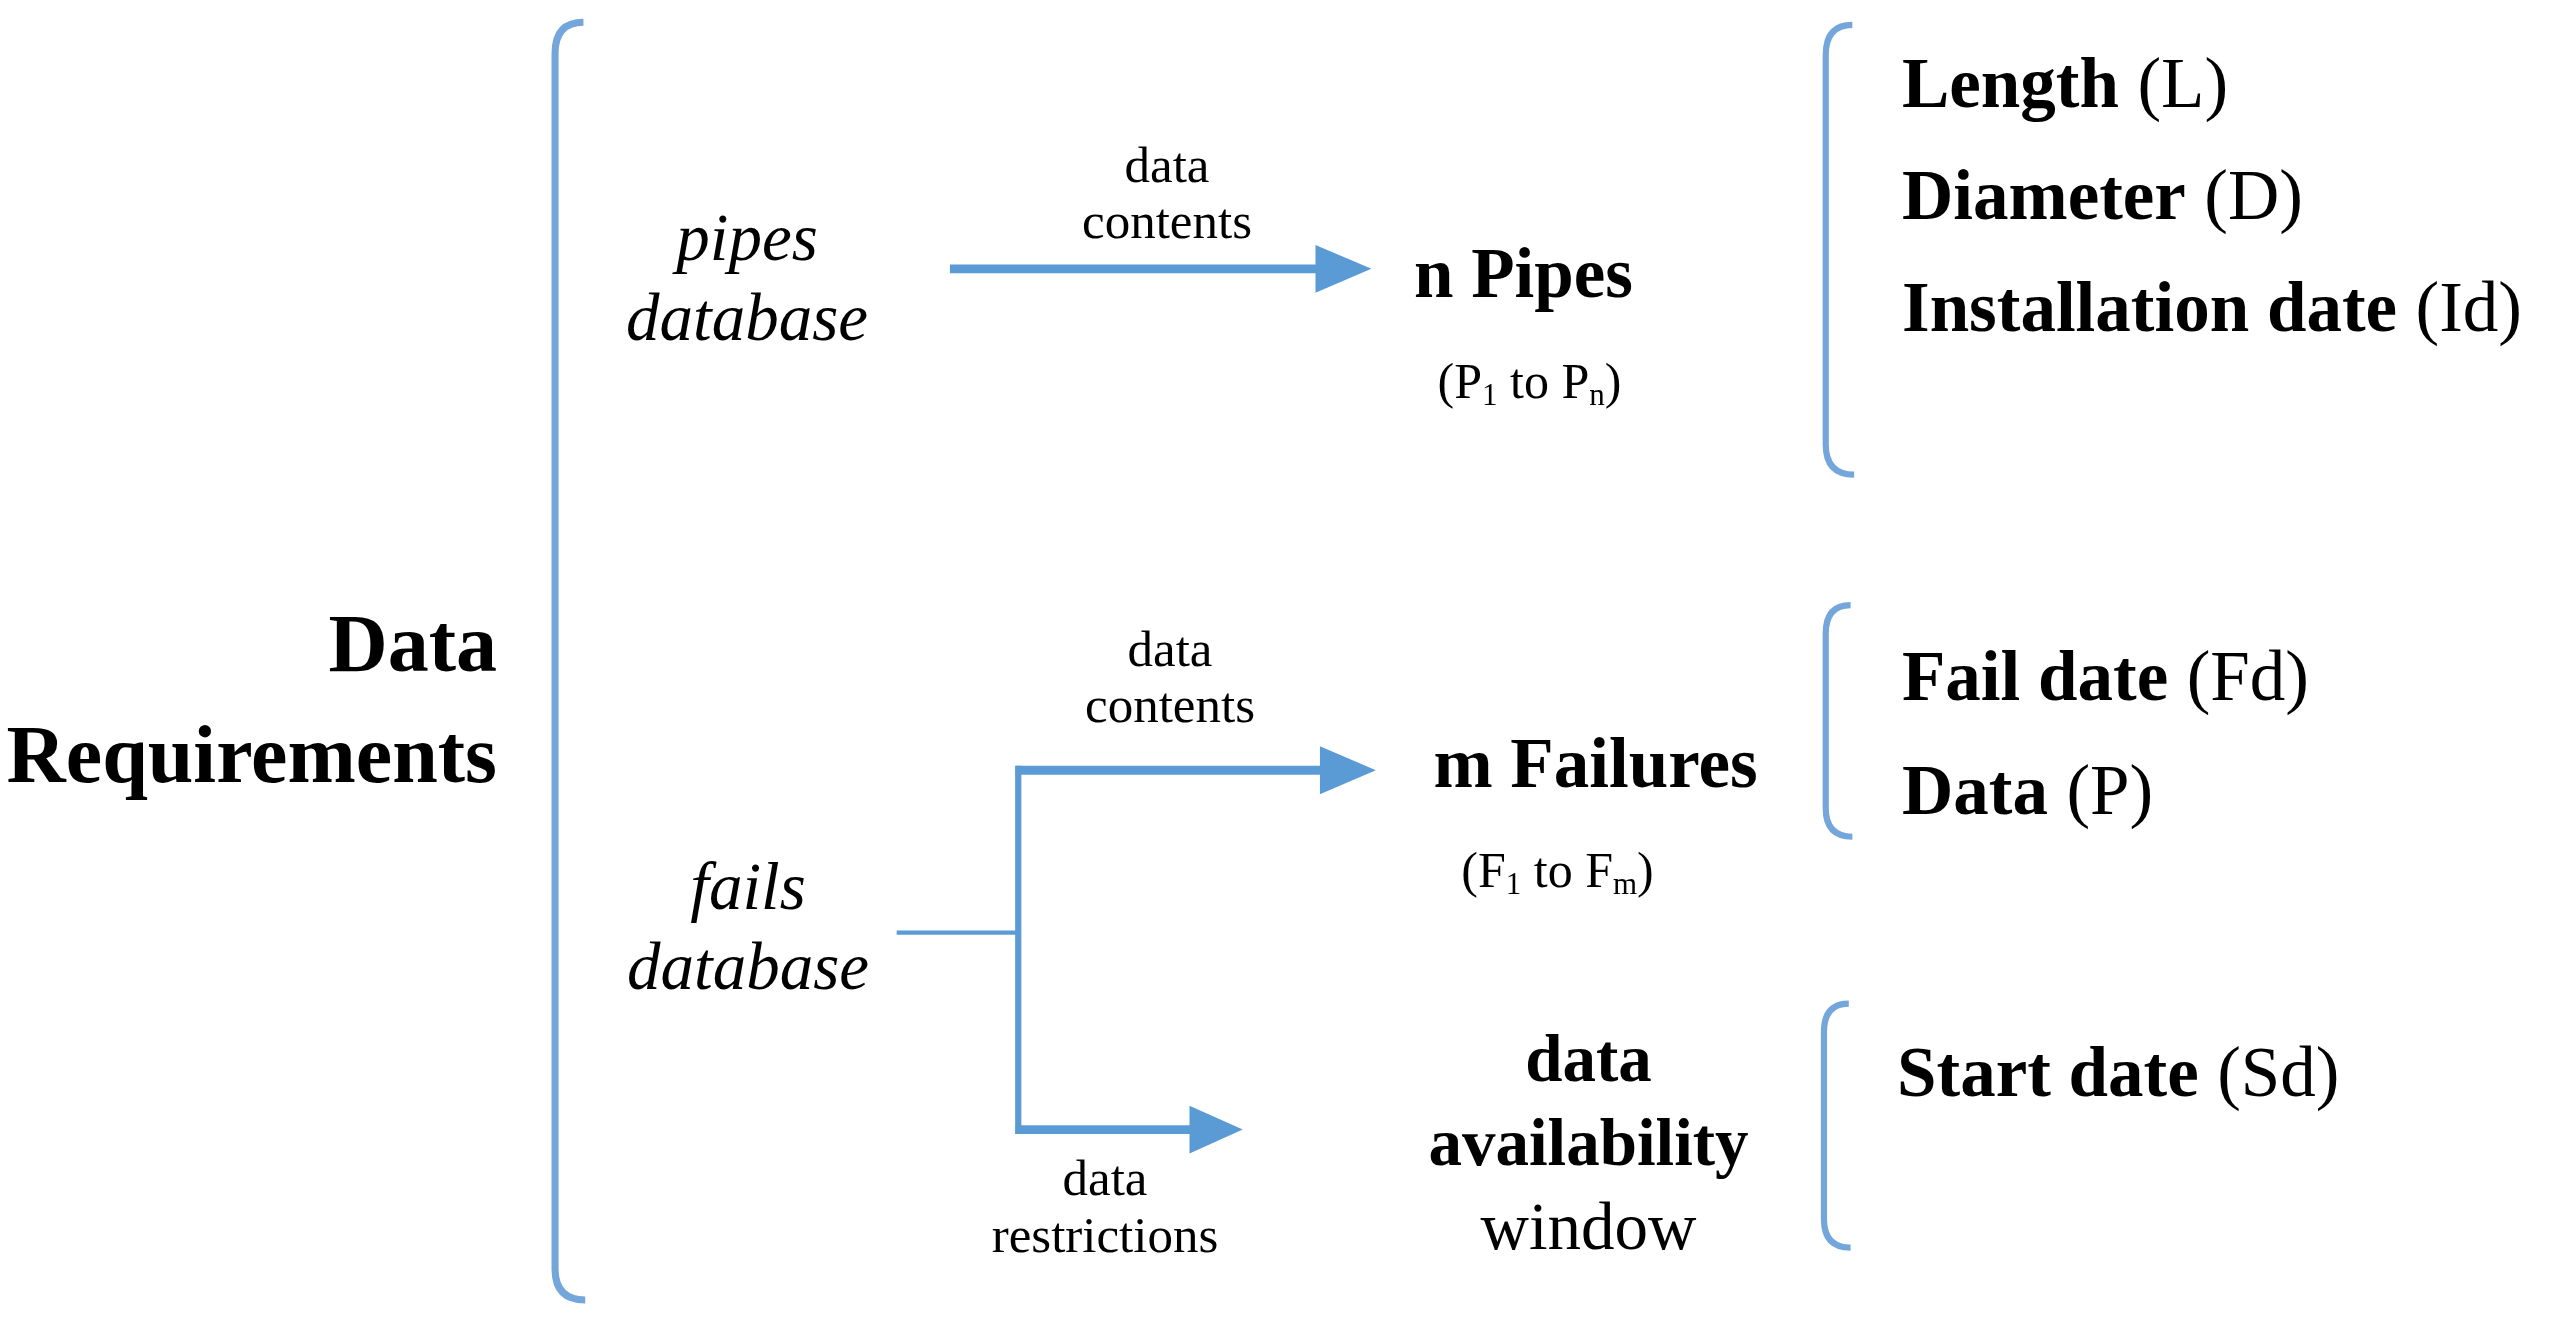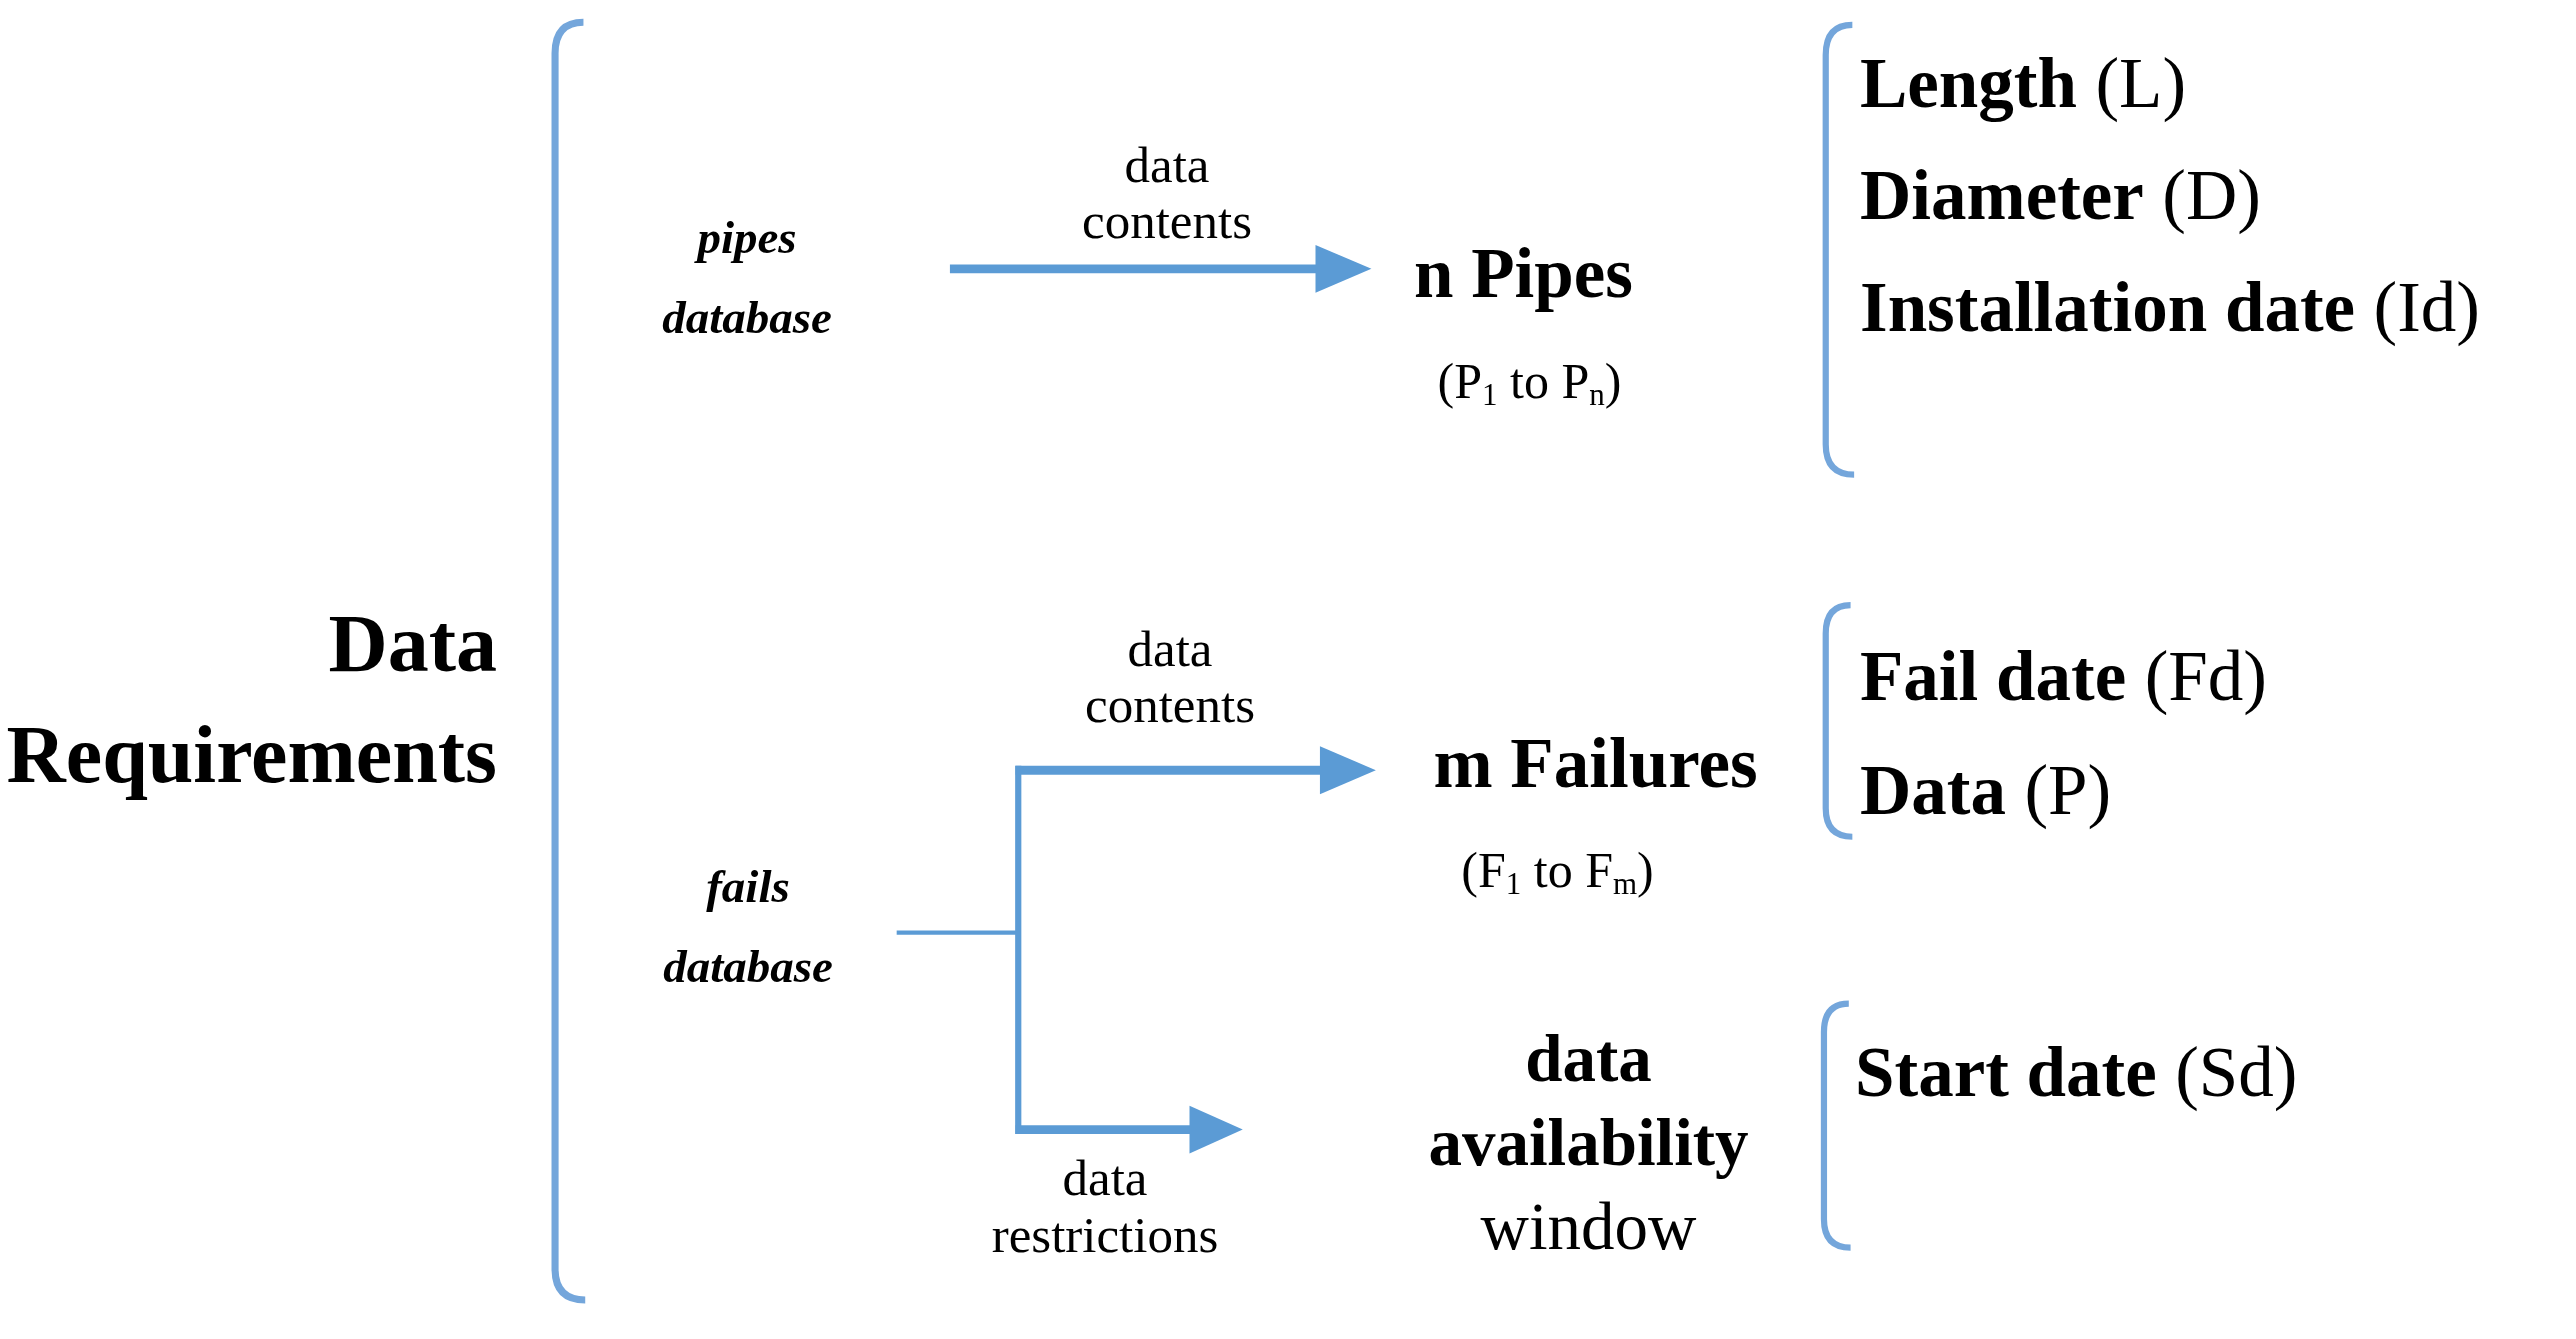--- a/index.html
+++ b/index.html
@@ -25,22 +25,22 @@
   .txt{position:absolute;white-space:nowrap;}
   .center{text-align:center;}
   .right{text-align:right;}
 
   .title{
     left:0;top:588px;width:497px;
     font-size:82px;line-height:111px;font-weight:700;
   }
   .db-label{
     width:444px;
-    font-size:47px;line-height:80px;
-    font-weight:700;font-style:italic;
+    font-size:67px;line-height:80px;
+    font-weight:400;font-style:italic;
   }
   .pipes-db{left:525px;top:197px;}
   .fails-db{left:526px;top:846px;}
 
   .edge-label{
     width:266px;
     font-size:51px;line-height:56px;font-weight:400;
   }
   .lbl-contents-1{left:1034px;top:137px;}
   .lbl-contents-2{left:1037px;top:621px;}
@@ -57,21 +57,21 @@
 
   .avail{
     left:1349px;top:1016px;width:479px;
     font-size:67px;line-height:84px;
   }
   .avail .b{font-weight:700;display:block;}
   .avail .r{font-weight:400;display:block;}
 
   .attr-list{position:absolute;}
   .attr-row{font-size:71px;line-height:114px;white-space:nowrap;}
-  .attr-name{font-weight:700;}
+  .attr-name{font-weight:700;margin-left:42px;}
   .attr-paren{font-weight:400;margin-left:0.26em;}
   .list-pipes{left:1860px;top:27px;line-height:112px;}
   .list-pipes .attr-row{line-height:112px;}
   .list-failures{left:1860px;top:619px;}
   .list-window{left:1855px;top:1015px;}
 </style>
 </head>
 <body>
 
 <div id="canvas">

